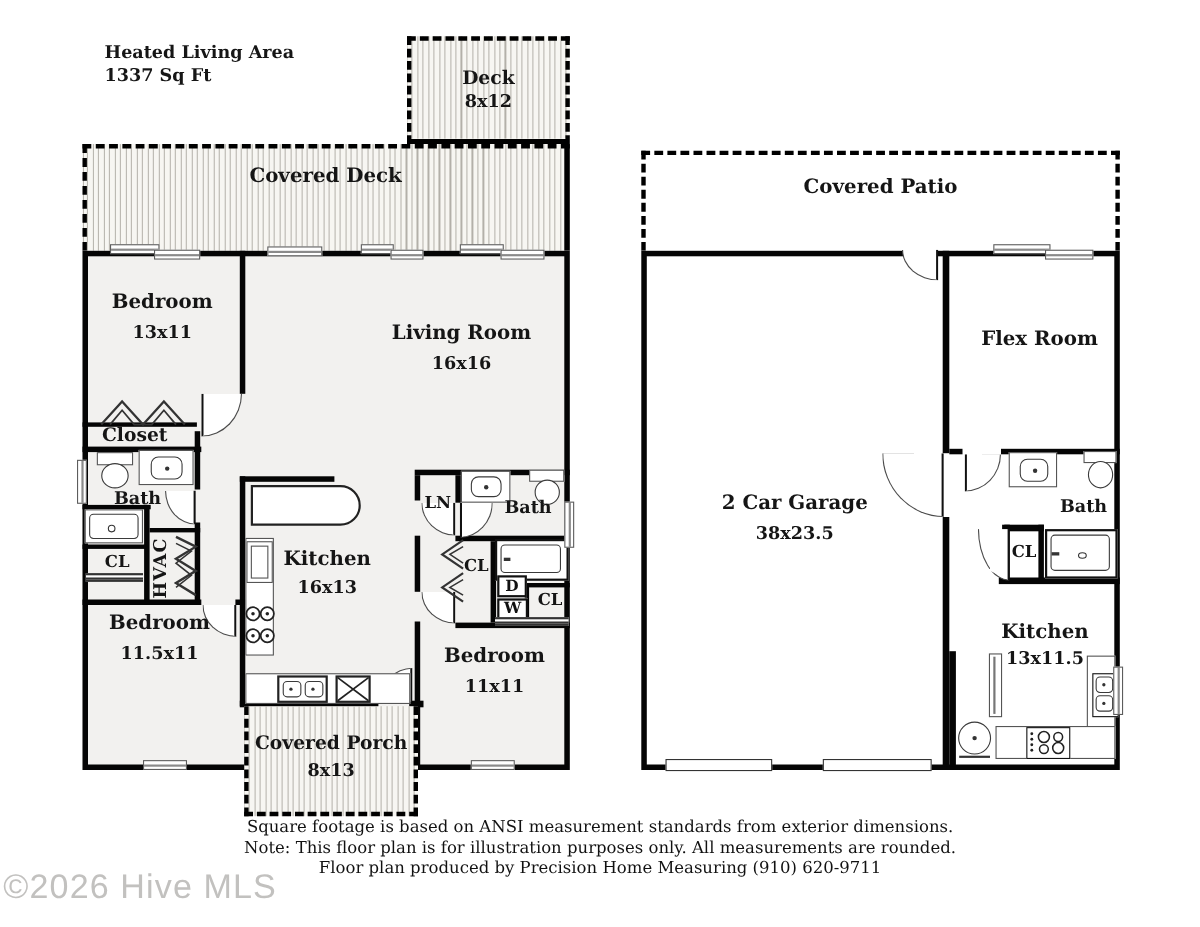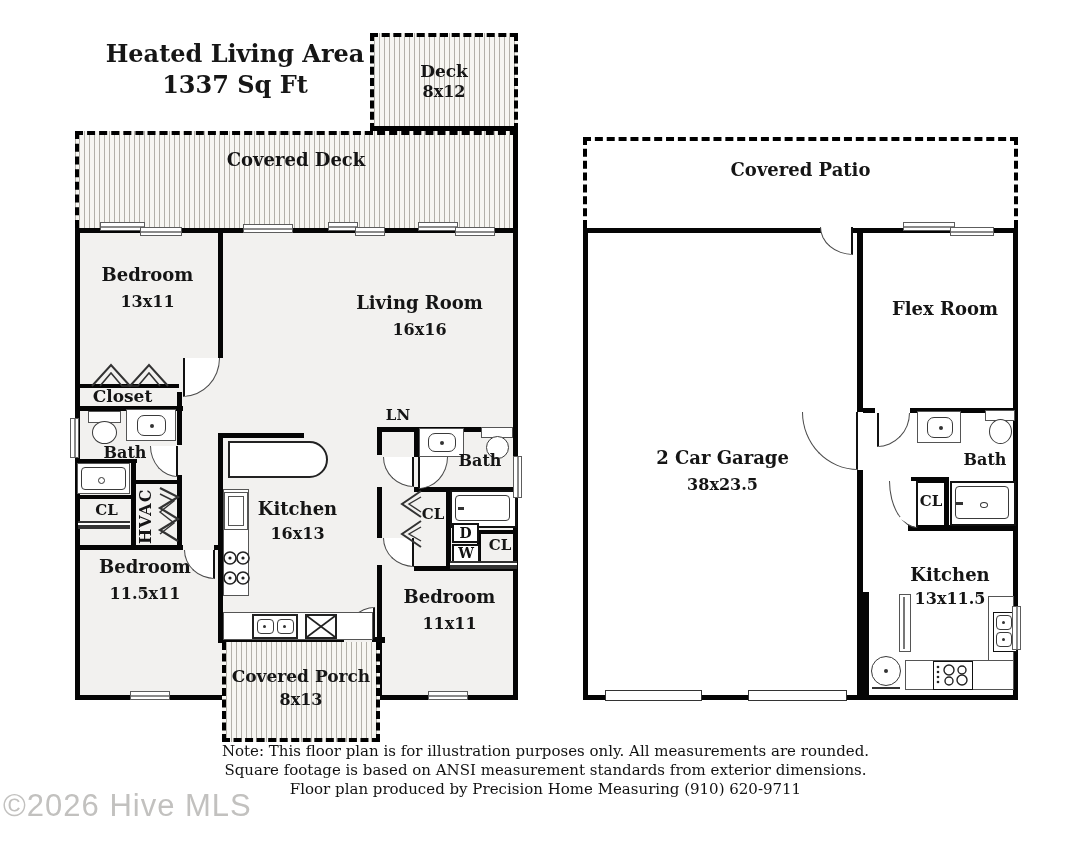--- a/index.html
+++ b/index.html
@@ -5,21 +5,21 @@
   html,body{margin:0;padding:0;background:#fff;}
   .canvas{position:relative;width:1091px;height:843px;background:#ffffff;overflow:hidden;
           font-family:"DejaVu Serif","Liberation Serif",serif;color:#111;}
   .abs{position:absolute;box-sizing:border-box;}
   .wall{position:absolute;background:#050505;}
   .hatch{background:repeating-linear-gradient(90deg,#b3b0a9 0px,#b3b0a9 1px,rgba(0,0,0,0) 1px,rgba(0,0,0,0) 5px),#f7f6f2;}
   .label{position:absolute;text-align:center;font-weight:bold;color:#151515;line-height:1.05;}
   .rname{font-size:18px;}
   .rdim{font-size:16px;margin-top:9px;}
   .small{font-size:15px;}
-  .title{position:absolute;text-align:center;font-weight:bold;font-size:24px;line-height:1.3;color:#161616;}
+  .title{position:absolute;font-weight:bold;font-size:16px;line-height:1.3;color:#161616;}
   .winh{position:absolute;height:9px;background:linear-gradient(#8a8a8a,#8a8a8a) 0 50%/100% 2px no-repeat,#fff;border:1.5px solid #5d5d5d;box-sizing:border-box;}
   .winv{position:absolute;width:9px;background:linear-gradient(90deg,#8a8a8a,#8a8a8a) 50% 0/2px 100% no-repeat,#fff;border:1.5px solid #5d5d5d;box-sizing:border-box;}
   .arc{position:absolute;box-sizing:border-box;background:#fff;}
   .arc-htl{border-right:1.6px solid #4a4a4a;border-bottom:1.6px solid #4a4a4a;border-radius:0 0 100% 0;}
   .arc-htr{border-left:1.6px solid #4a4a4a;border-bottom:1.6px solid #4a4a4a;border-radius:0 0 0 100%;}
   .arc-hbr{border-top:1.6px solid #4a4a4a;border-left:1.6px solid #4a4a4a;border-radius:100% 0 0 0;}
   .leaf-l{border-left:2.5px solid #111 !important;}
   .leaf-r{border-right:2.5px solid #111 !important;}
   .fix{position:absolute;box-sizing:border-box;background:#fff;border:1.6px solid #3a3a3a;}
   .thin{border-width:1.2px;border-color:#555;}
@@ -196,21 +196,21 @@
   <div class="label small" style="left:95px;top:445px;width:60px;font-size:16px;">Bath</div>
   <div class="label small" style="left:84px;top:503px;width:45px;">CL</div>
   <div class="label" style="left:80px;top:558px;width:130px;">
     <div class="rname">Bedroom</div>
     <div class="rdim">11.5x11</div>
   </div>
   <div class="label" style="left:245px;top:500px;width:105px;">
     <div class="rname">Kitchen</div>
     <div class="rdim" style="margin-top:7px;">16x13</div>
   </div>
-  <div class="label small" style="left:382px;top:408px;width:32px;">LN</div>
+  <div class="label small" style="left:382px;top:450px;width:32px;">LN</div>
   <div class="label small" style="left:450px;top:453px;width:60px;font-size:16px;">Bath</div>
   <div class="label small" style="left:417px;top:507px;width:32px;">CL</div>
   <div class="label small" style="left:480px;top:538px;width:40px;">CL</div>
   <div class="label" style="left:392px;top:588px;width:115px;">
     <div class="rname">Bedroom</div>
     <div class="rdim">11x11</div>
   </div>
 
   <div class="abs" style="left:583px;top:137px;width:435px;height:91px;border-top:4px dashed #000;border-left:4px dashed #000;border-right:4px dashed #000;background:#fff;">
     <div class="label" style="left:0;right:0;top:20px;font-size:18px;">Covered Patio</div>
@@ -285,20 +285,20 @@
   </div>
   <div class="label" style="left:870px;top:300px;width:150px;font-size:18px;">Flex Room</div>
   <div class="label small" style="left:950px;top:452px;width:70px;font-size:16px;">Bath</div>
   <div class="label small" style="left:916px;top:494px;width:30px;">CL</div>
   <div class="label" style="left:870px;top:566px;width:160px;">
     <div class="rname">Kitchen</div>
     <div class="rdim" style="margin-top:6px;">13x11.5</div>
   </div>
 
   <div class="note" style="top:742px;">
+    <div>Square footage is based on ANSI measurement standards from exterior dimensions.</div>
     <div>Note: This floor plan is for illustration purposes only. All measurements are rounded.</div>
-    <div>Square footage is based on ANSI measurement standards from exterior dimensions.</div>
     <div>Floor plan produced by Precision Home Measuring (910) 620-9711</div>
   </div>
 
   <div class="mark" style="left:3px;top:788px;">©2026 Hive MLS</div>
 
 </div>
 
 </body></html>

